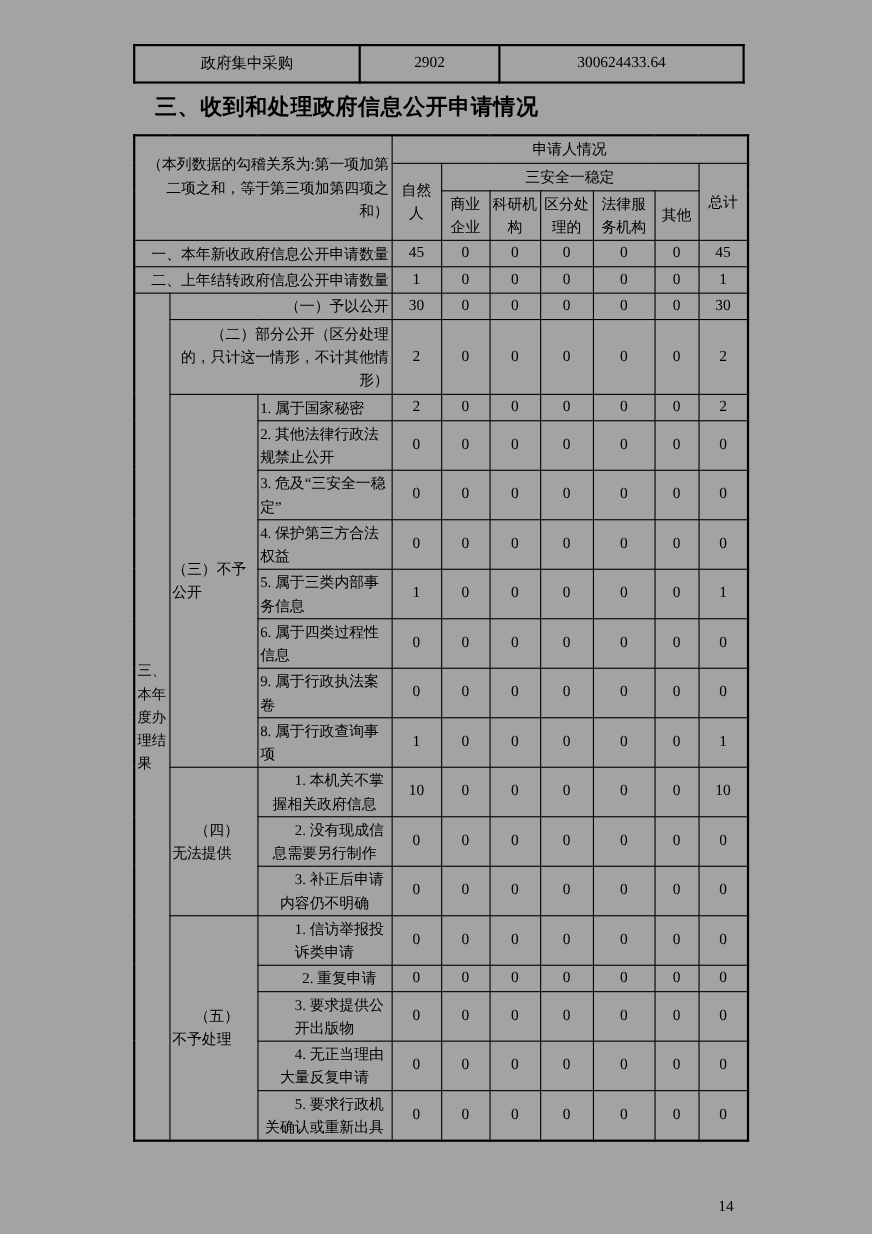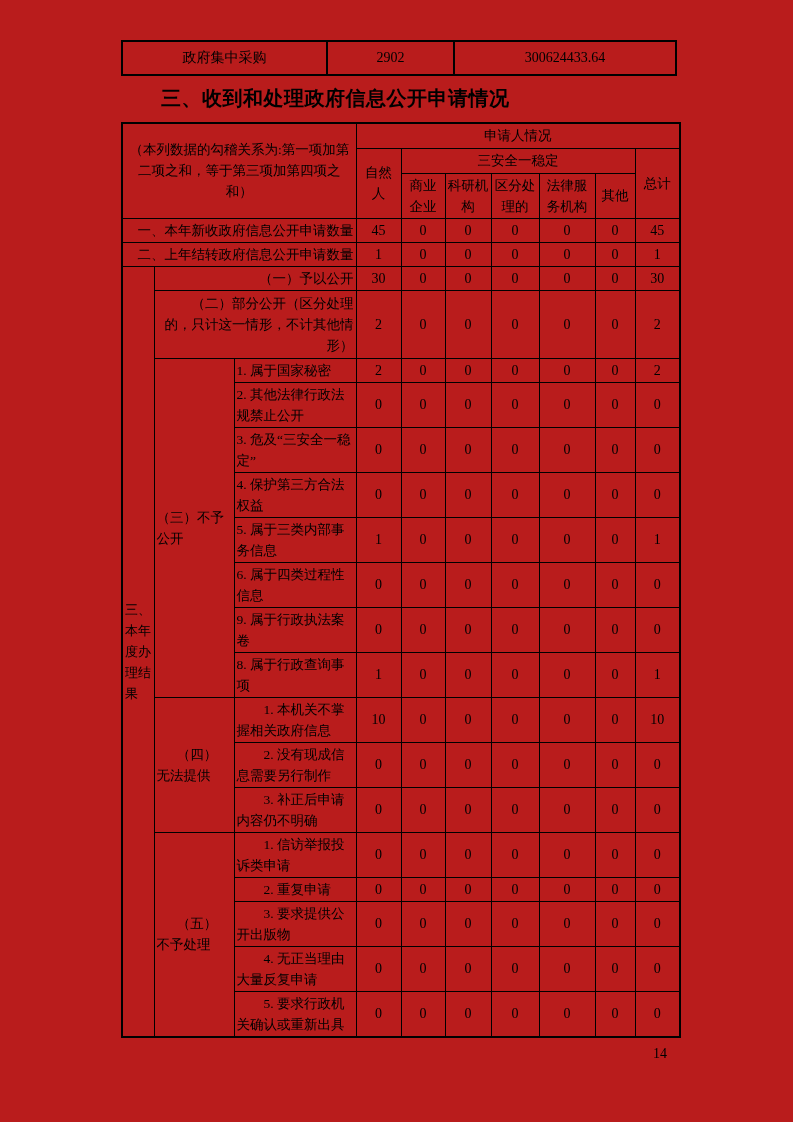--- a/index.html
+++ b/index.html
@@ -1,21 +1,21 @@
 <!DOCTYPE html>
 <html><head>
 <meta charset="utf-8">
 <style>
   html,body { margin:0; padding:0; background:#ffffff; }
   .page {
     position:relative;
     width:793px; height:1122px;
     box-sizing:border-box;
     padding:40px 0 0 121px;
-    background:#b91c1c;
+    background:#a3a3a3;
     color:#000;
     font-family:"Liberation Serif", serif;
     overflow:hidden;
   }
   
   table.prev {
     width:554px;
     border-collapse:collapse;
     table-layout:fixed;
     border:2px solid #000;
@@ -23,21 +23,21 @@
   table.prev td {
     border:2px solid #000;
     height:32px;
     text-align:center;
     vertical-align:middle;
     font-size:14px;
     padding:0 2px;
   }
   
   h2.sec-title {
-    margin:11px 0 13px 40px;
+    margin:11px 0 13px 20px;
     font-family:"Liberation Sans", sans-serif;
     font-weight:bold;
     font-size:20px;
     line-height:22px;
     letter-spacing:0.5px;
     color:#000;
   }
   
   table.stats {
     width:558px;
@@ -48,52 +48,53 @@
   }
   table.stats td {
     border:1px solid #000;
     padding:1px 2px;
     vertical-align:middle;
     line-height:21px;
     overflow:hidden;
   }
   td.hd   { text-align:center; font-size:13.5px; }
   td.c0   { border-left:2px solid #000; }
-  td.note { text-align:center; line-height:22px; padding:1px 1px; }
+  td.note { text-align:right; line-height:22px; padding:1px 1px; }
   td.lbl  { text-align:right; }
   td.ind  { text-indent:2em; }
   td.vlab {
     text-align:left;
     vertical-align:middle;
     word-break:break-all;
     line-height:19px;
     padding:1px 1px 1px 2px;
     font-size:13px;
   }
   td.cat  {
     text-align:left;
     vertical-align:middle;
     white-space:pre-line;
     padding:1px 2px 1px 3px;
   }
   td.cat.ti  { text-indent:1.5em; }
   td.sub  { text-align:left; padding:1px 3px; }
-  td.sub.ind2 { text-indent:2em; }
+  td.sub.ind2 { text-indent:2em;text-align:center; }
   td.num  { text-align:center; font-size:14px; }
   tr.r23 { height:23px; }
   tr.r25 { height:25px; }
   tr.r43 { height:43px; }
   tr.r45 { height:45px; }
   tr.r68 { height:68px; }
   .pageno {
     width:558px;
     text-align:right;
     padding:8px 12px 0 0;
     box-sizing:border-box;
     font-size:14px;
+    margin-top:44px;
   }
 </style>
 </head>
 <body>
 
 <div class="page">
 
   <table class="prev">
     <colgroup>
         <col style="width:205px">

